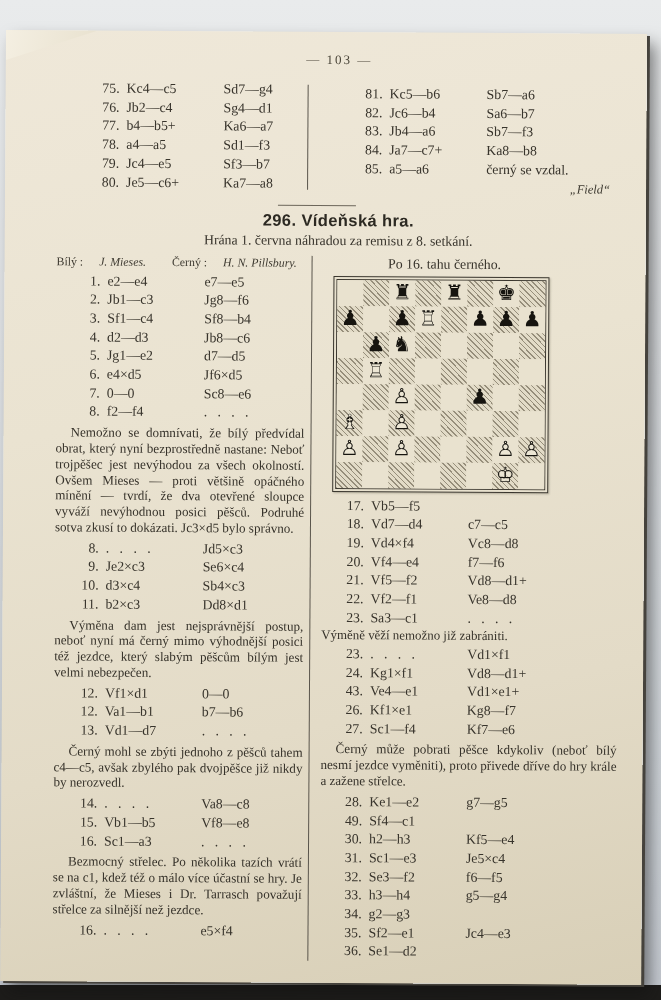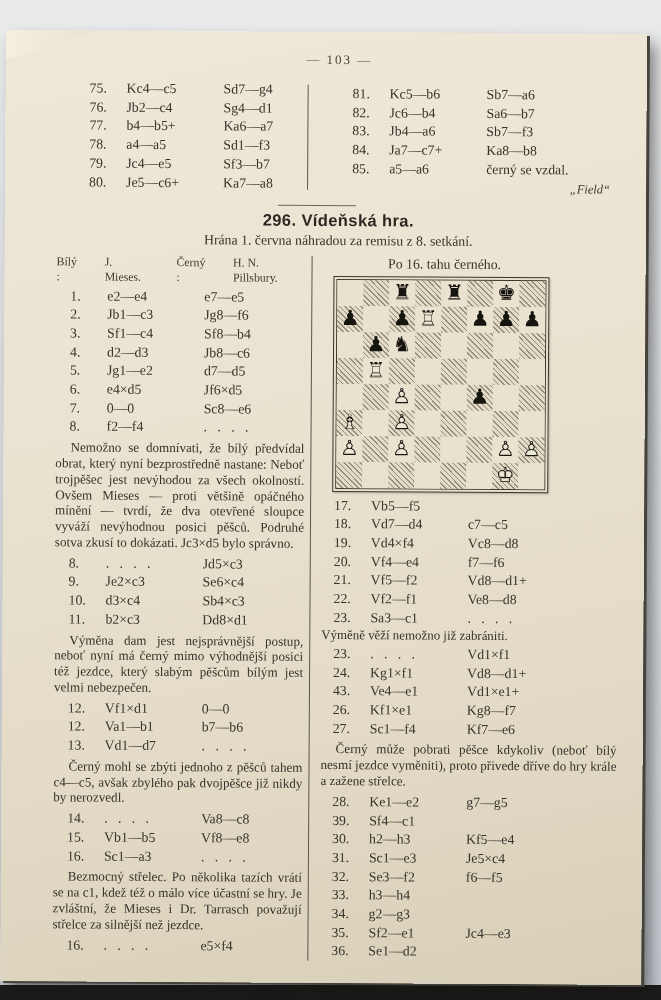--- a/index.html
+++ b/index.html
@@ -18,21 +18,21 @@
   .fold{position:absolute;left:0;top:0;width:92px;height:30px;
     background:linear-gradient(105deg,#f5f0e3,#e7e0cd);
     clip-path:polygon(0 0,100% 0,0 100%);opacity:.9;}
   .content{position:relative;height:100%;box-sizing:border-box;
     padding:20px 26px 0 52px;color:#38342c;}
   .pageno{text-align:center;font-size:13px;letter-spacing:2px;color:#4a4539;}
 
   
   .mrow{display:flex;font-size:13.8px;line-height:18.7px;}
   .mrow span{white-space:pre;}
-  .mrow .num{width:30px;padding-right:7px;}
+  .mrow .num{width:30px;text-align:right;padding-right:7px;}
   .mrow .wm{width:97px;}
   .mrow .bm{flex:1;}
 
   .topsec{display:flex;margin-top:13px;}
   .t-left{width:250px;padding-left:32px;box-sizing:border-box;}
   .t-vline{width:1px;background:#5a554c;margin:4px 0 6px 0;}
   .t-right{flex:1;padding-left:44px;padding-top:4px;}
   .attribution{text-align:right;font-style:italic;font-size:12.5px;
     padding-right:10px;margin-top:2px;color:#3e3a31;}
 
@@ -43,21 +43,21 @@
     font-weight:bold;font-size:16.5px;text-align:center;margin:3px 0 3px 0;
     letter-spacing:.4px;color:#2c2922;}
   .subtitle{text-align:center;font-size:13.8px;margin-bottom:7px;}
 
   .main{display:flex;margin-top:2px;}
   .leftcol{width:249px;flex:none;}
   .m-vline{width:1px;background:#5a554c;margin-left:6px;}
   .rightcol{flex:1;padding-left:11px;}
 
   .byline{display:flex;align-items:baseline;font-size:11.8px;margin-bottom:3px;color:#3e3a31;}
-  .byl-name{margin-left:22px;}
+  .byl-name{font-style:italic;margin-left:16px;}
   .byl-gap{width:26px;}
   .leftcol .mrow{padding-left:14px;}
   .rightcol .mrow{padding-left:12px;}
 
   .para{font-size:13.1px;line-height:15.8px;text-align:justify;
     text-indent:15px;margin:3px 0 4px 0;color:#36322a;}
   .note{font-size:12.9px;line-height:15.5px;margin:1px 0 1px 0;color:#36322a;}
 
   .caption{text-align:center;font-size:13.8px;width:222px;margin:0 0 4px 10px;}
   .board-area{width:222px;margin-left:10px;margin-bottom:5px;}
@@ -510,41 +510,42 @@
             </div>
           </div>
         <div class="para">Černý může pobrati pěšce kdykoliv (neboť bílý nesmí jezdce vyměniti), proto přivede dříve do hry krále a zažene střelce.</div>
         <div>
             <div class="mrow">
               <span class="num">28.</span>
               <span class="wm">Ke1—e2</span>
               <span class="bm">g7—g5</span>
             </div>
             <div class="mrow">
-              <span class="num">39.</span>
+              <span class="num">49.</span>
               <span class="wm">Sf4—c1</span>
             </div>
             <div class="mrow">
               <span class="num">30.</span>
               <span class="wm">h2—h3</span>
               <span class="bm">Kf5—e4</span>
             </div>
             <div class="mrow">
               <span class="num">31.</span>
               <span class="wm">Sc1—e3</span>
               <span class="bm">Je5×c4</span>
             </div>
             <div class="mrow">
               <span class="num">32.</span>
               <span class="wm">Se3—f2</span>
               <span class="bm">f6—f5</span>
             </div>
             <div class="mrow">
               <span class="num">33.</span>
               <span class="wm">h3—h4</span>
+              <span class="bm">g5—g4</span>
             </div>
             <div class="mrow">
               <span class="num">34.</span>
               <span class="wm">g2—g3</span>
             </div>
             <div class="mrow">
               <span class="num">35.</span>
               <span class="wm">Sf2—e1</span>
               <span class="bm">Jc4—e3</span>
             </div>

